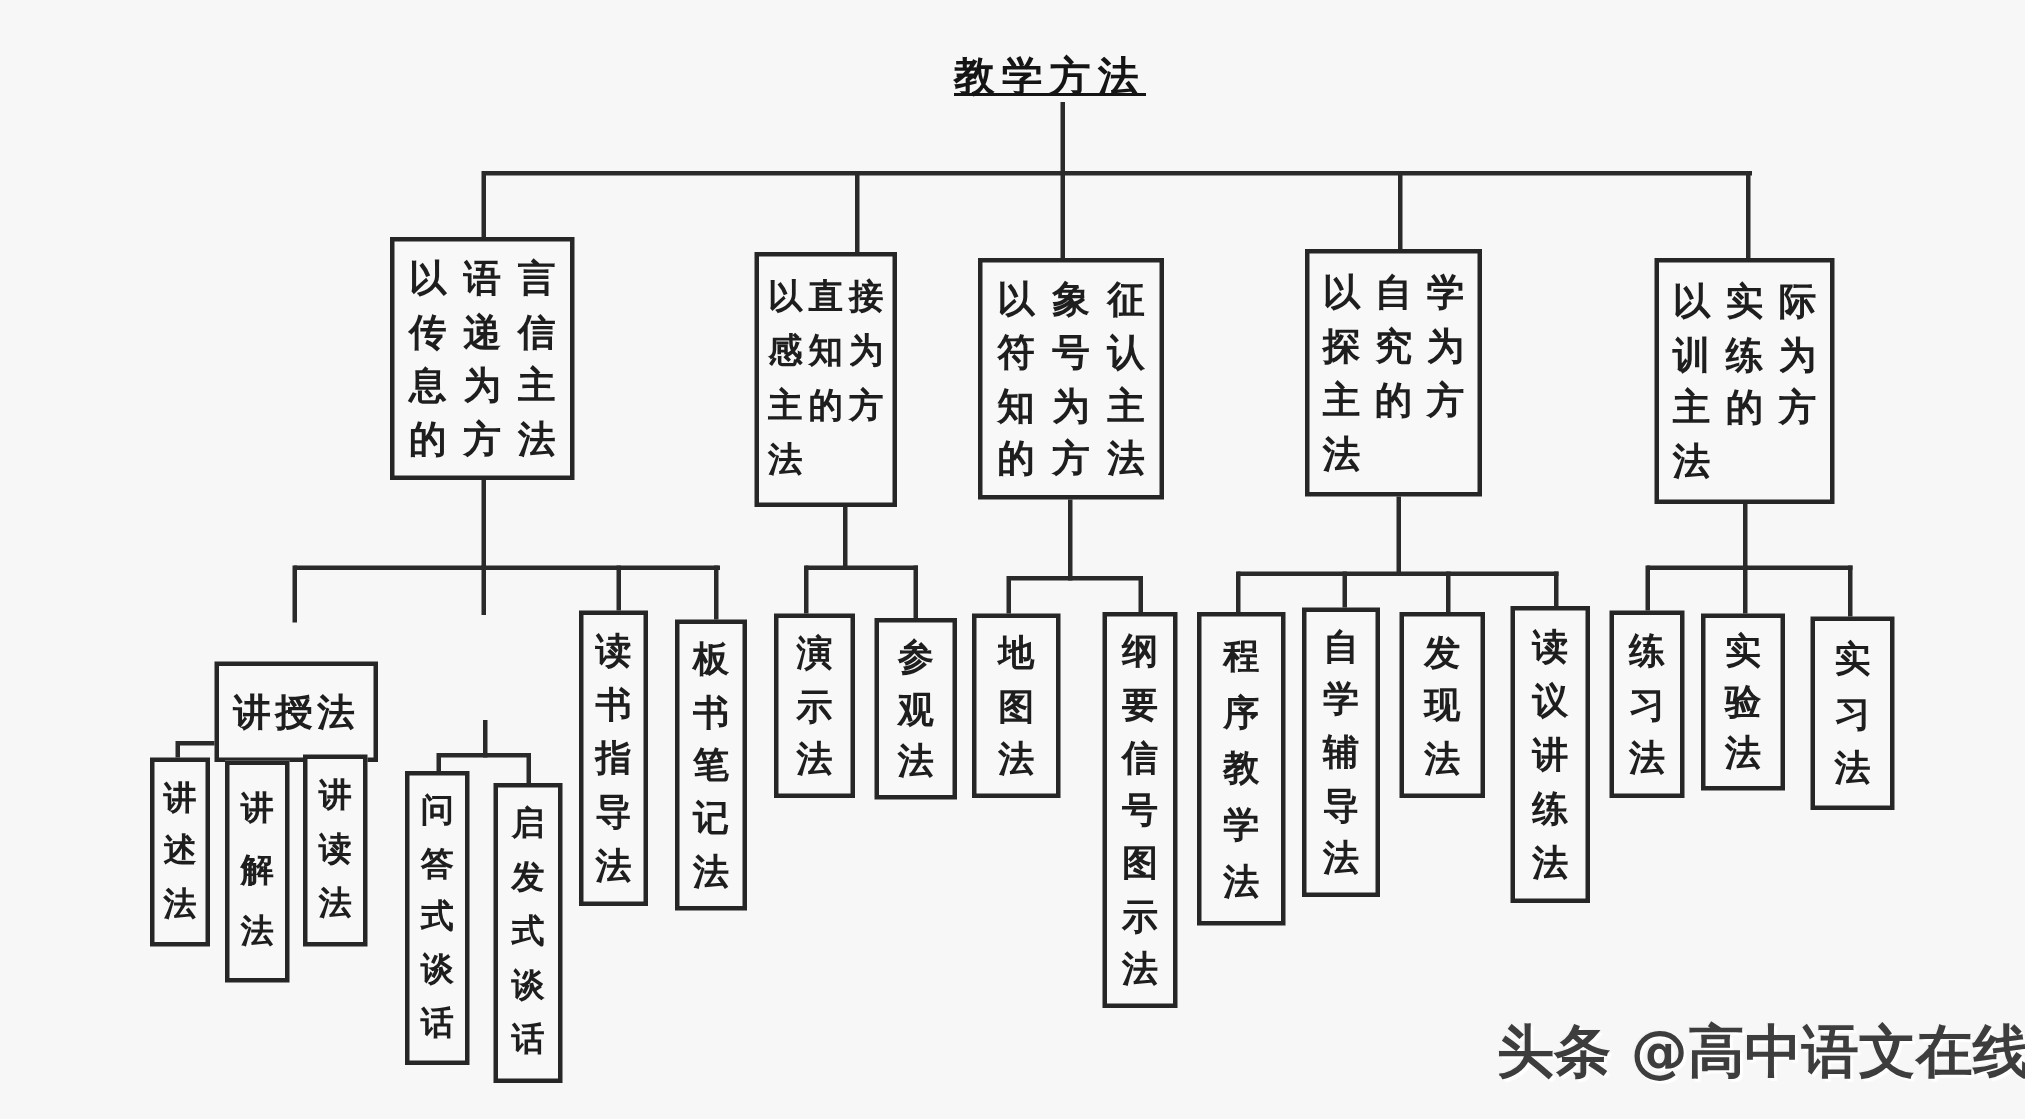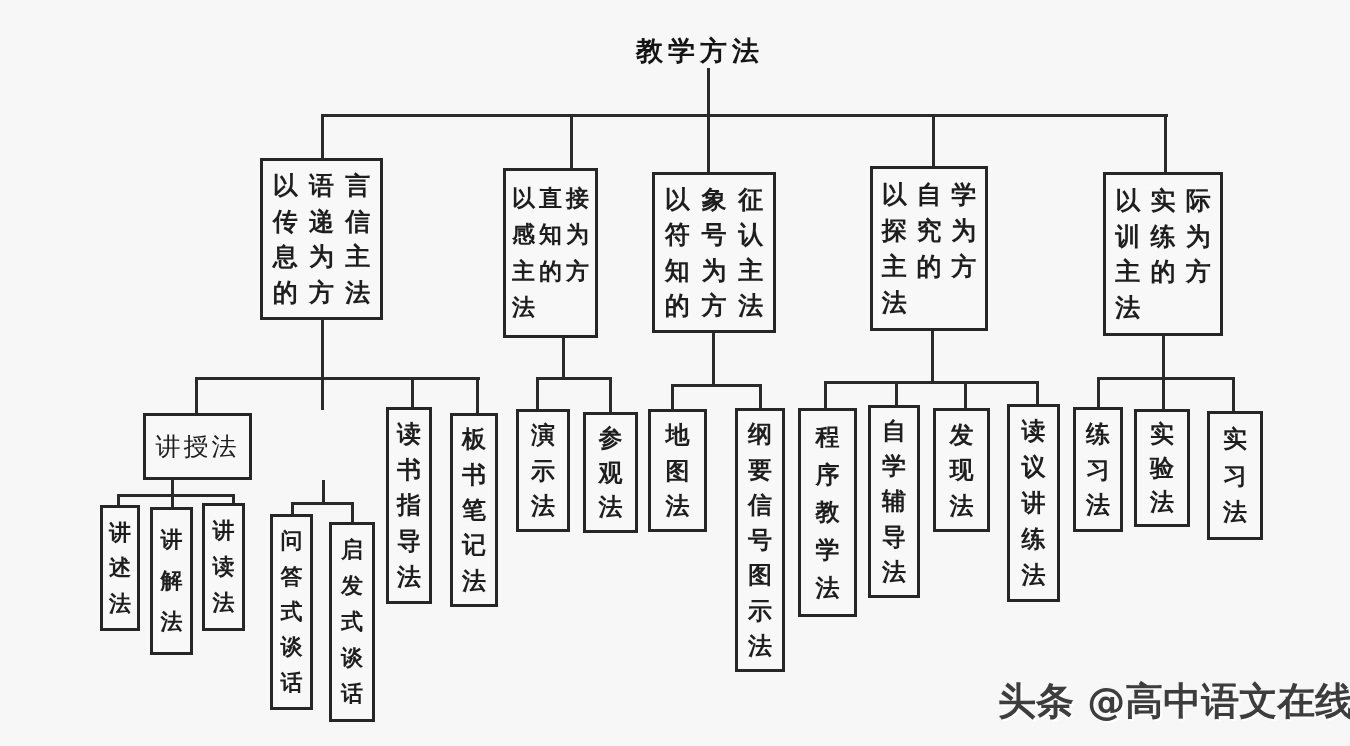--- a/index.html
+++ b/index.html
@@ -32,28 +32,29 @@
   }
   .vbox{
     display:flex;flex-direction:column;
     align-items:center;justify-content:space-evenly;
     height:100%;
     font-size:24px;font-weight:600;
     box-sizing:border-box;
   }
   .hbox{
     display:flex;align-items:center;justify-content:center;
-    font-size:25px;font-weight:400;letter-spacing:3px;
+    font-size:25px;font-weight:700;letter-spacing:3px;
     box-sizing:border-box;
+    margin-top:28px;
   }
   .ch{display:block;line-height:1;}
   #title{
     position:absolute;left:560px;top:33px;width:280px;
     text-align:center;font-size:27px;font-weight:700;
-    letter-spacing:5px;color:#151515;
+    letter-spacing:5px;color:#151515;text-decoration:underline;
   }
   #watermark{
     position:absolute;left:998px;top:676px;width:350px;height:64px;
     font-size:38px;font-weight:700;color:#3d3d3d;
     text-shadow:2px 2px 1px #ffffff,-1px -1px 0 #f2f2f2;
     white-space:nowrap;
   }
 </style>
 </head>
 <body>

